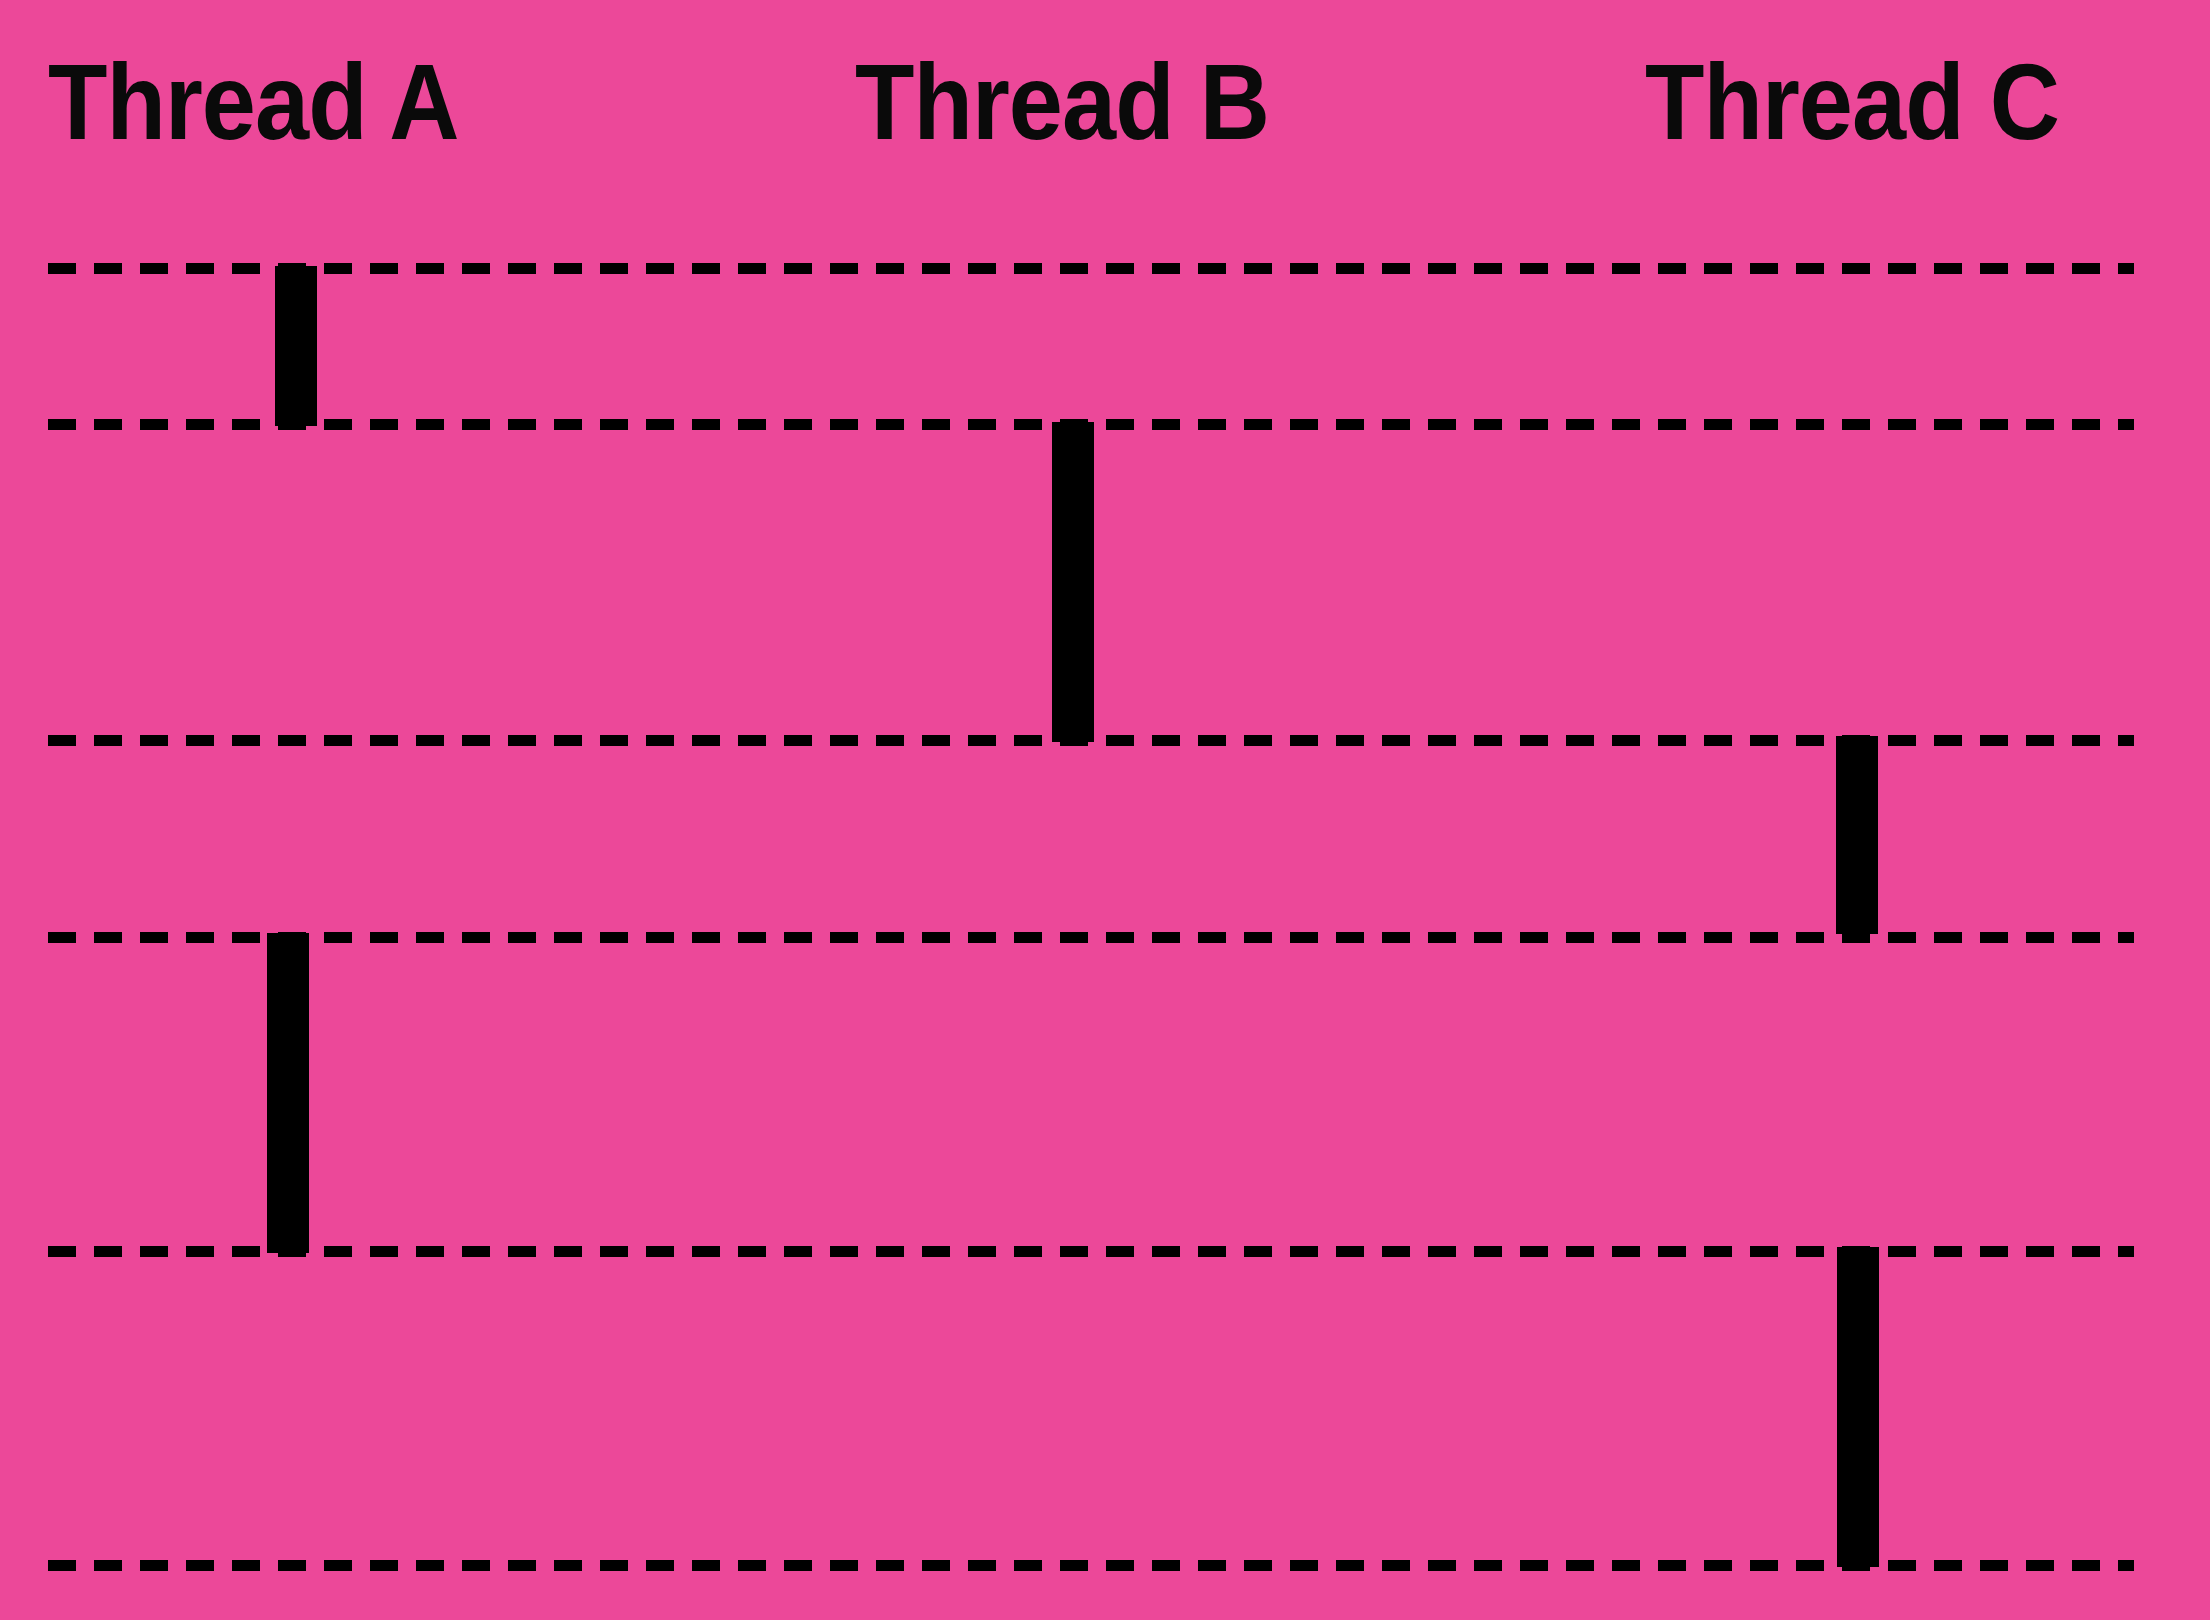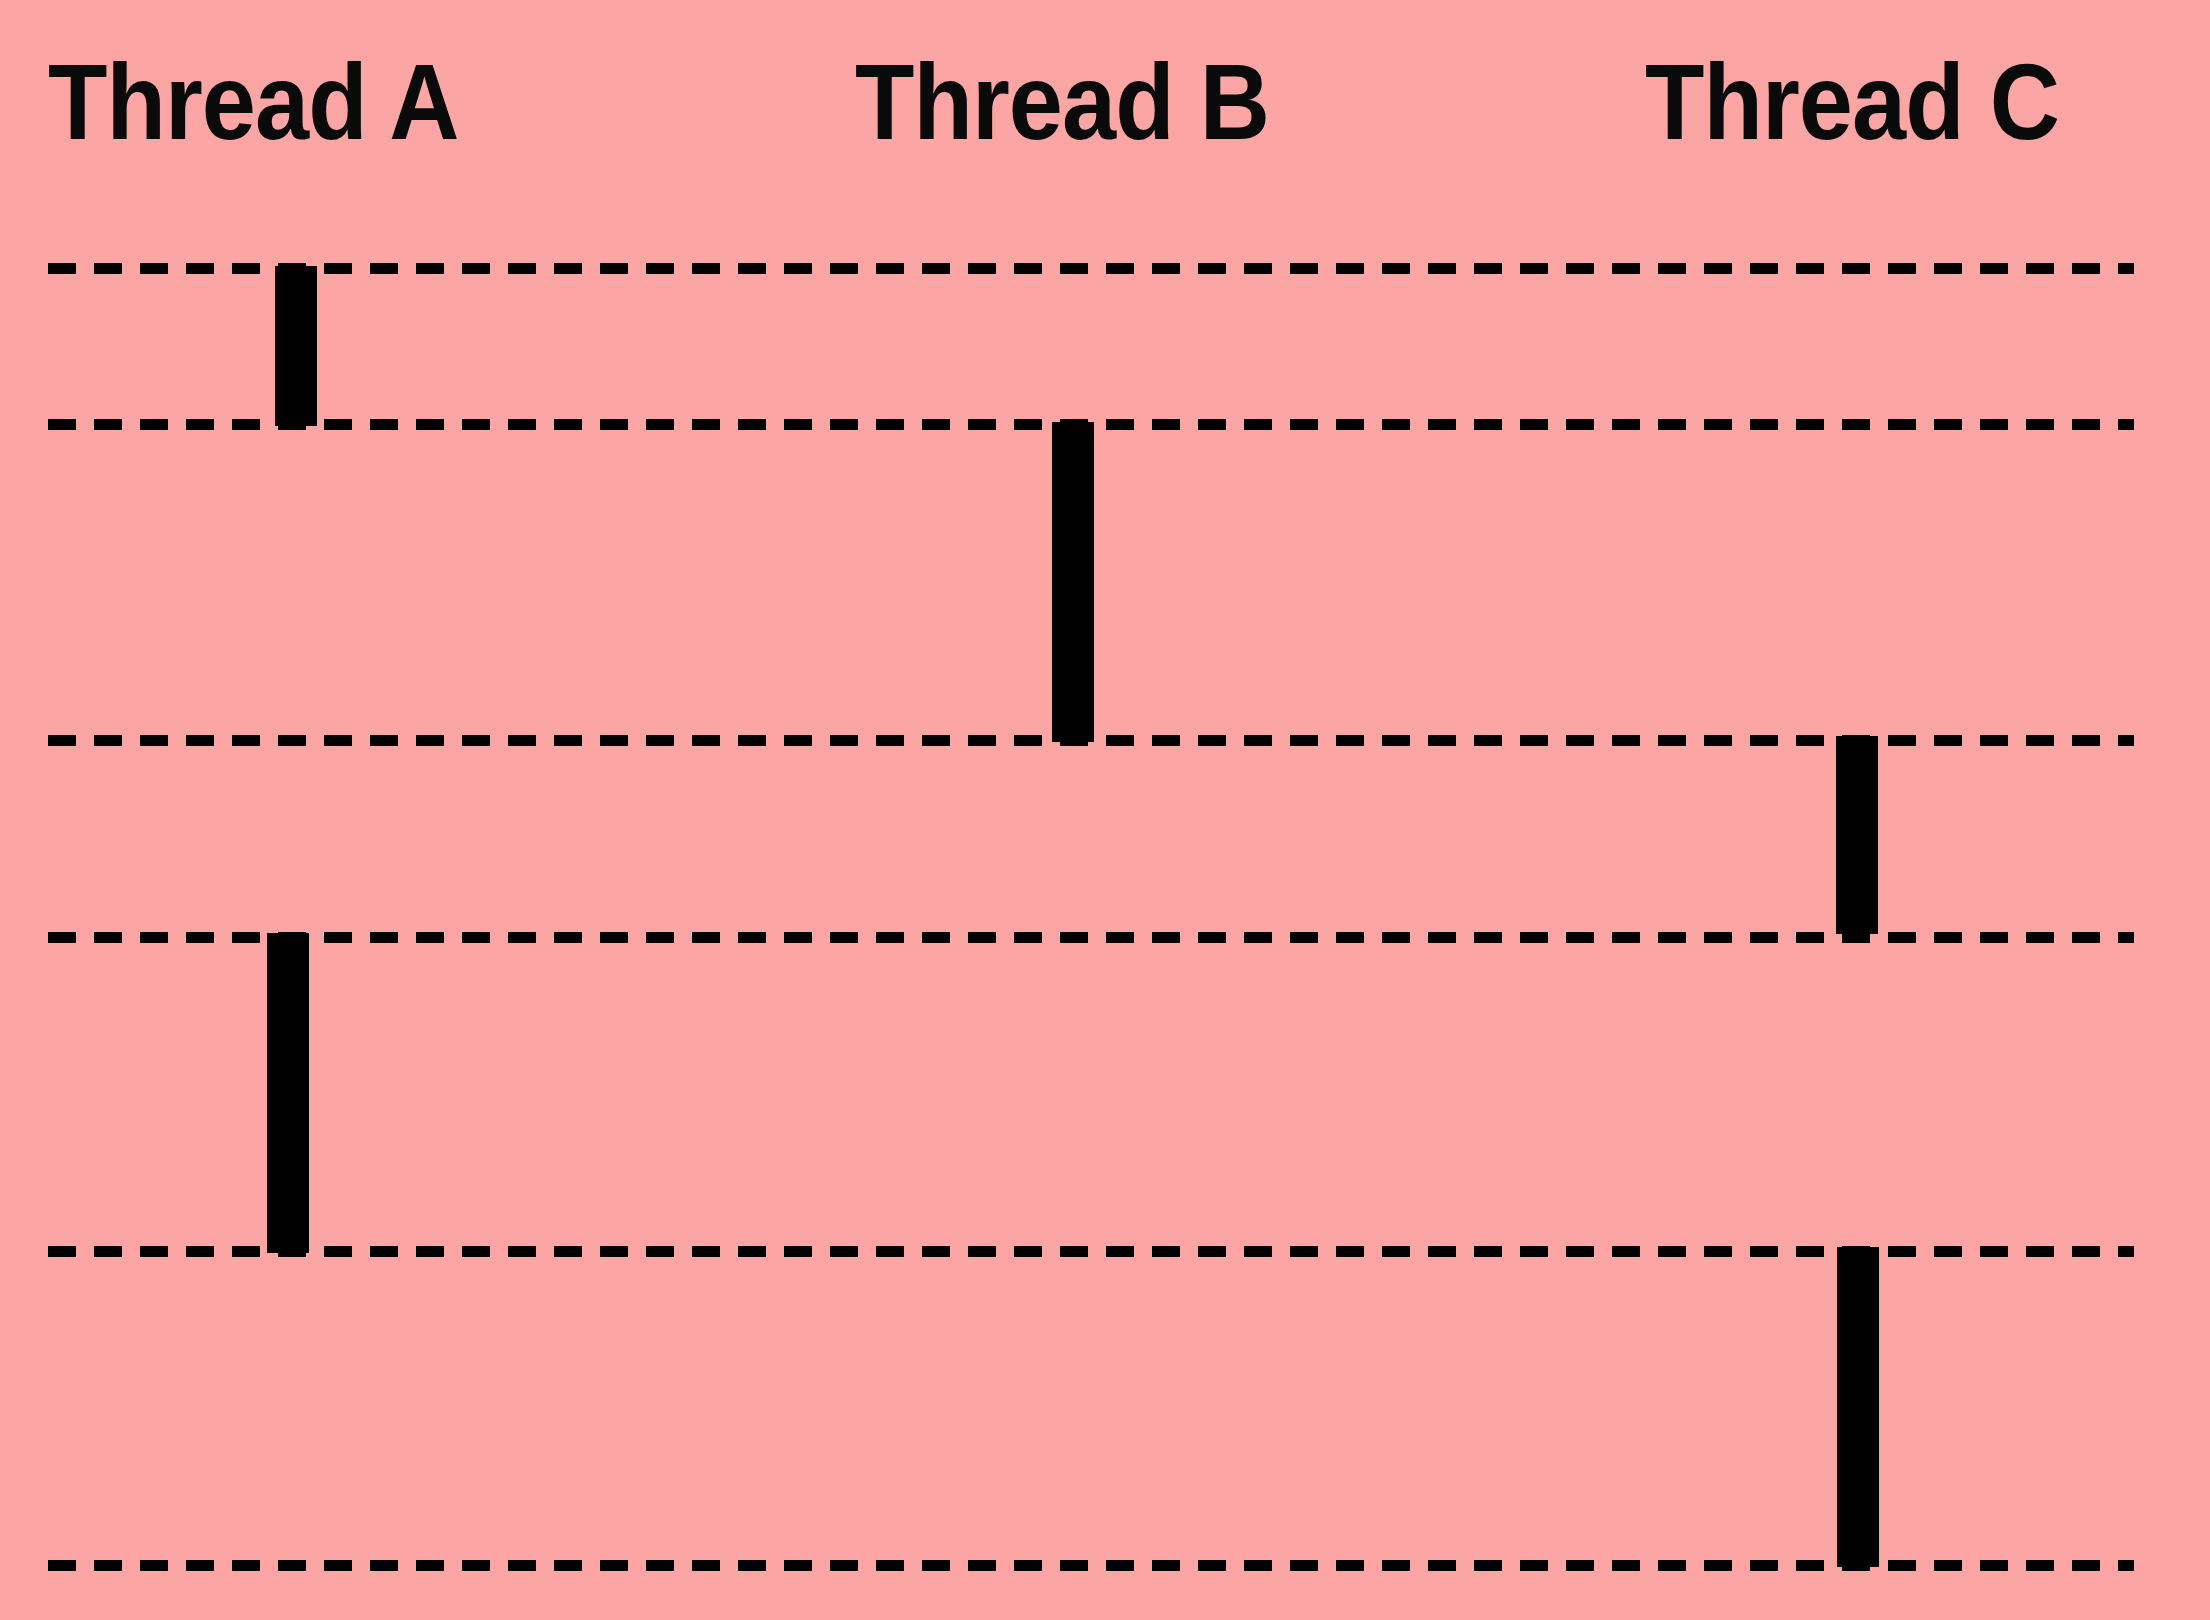--- a/index.html
+++ b/index.html
@@ -8,21 +8,21 @@
     padding: 0;
     background: #ffffff;
   }
   body {
     font-family: "Liberation Sans", sans-serif;
   }
   #canvas {
     position: relative;
     width: 2210px;
     height: 1620px;
-    background: #fca5a5;
+    background: #ec4899;
     overflow: hidden;
   }
   .thread-label {
     position: absolute;
     font-family: "Liberation Sans", sans-serif;
     font-weight: bold;
     font-size: 108px;
     line-height: 108px;
     letter-spacing: -1px;
     color: #0a0a0a;

